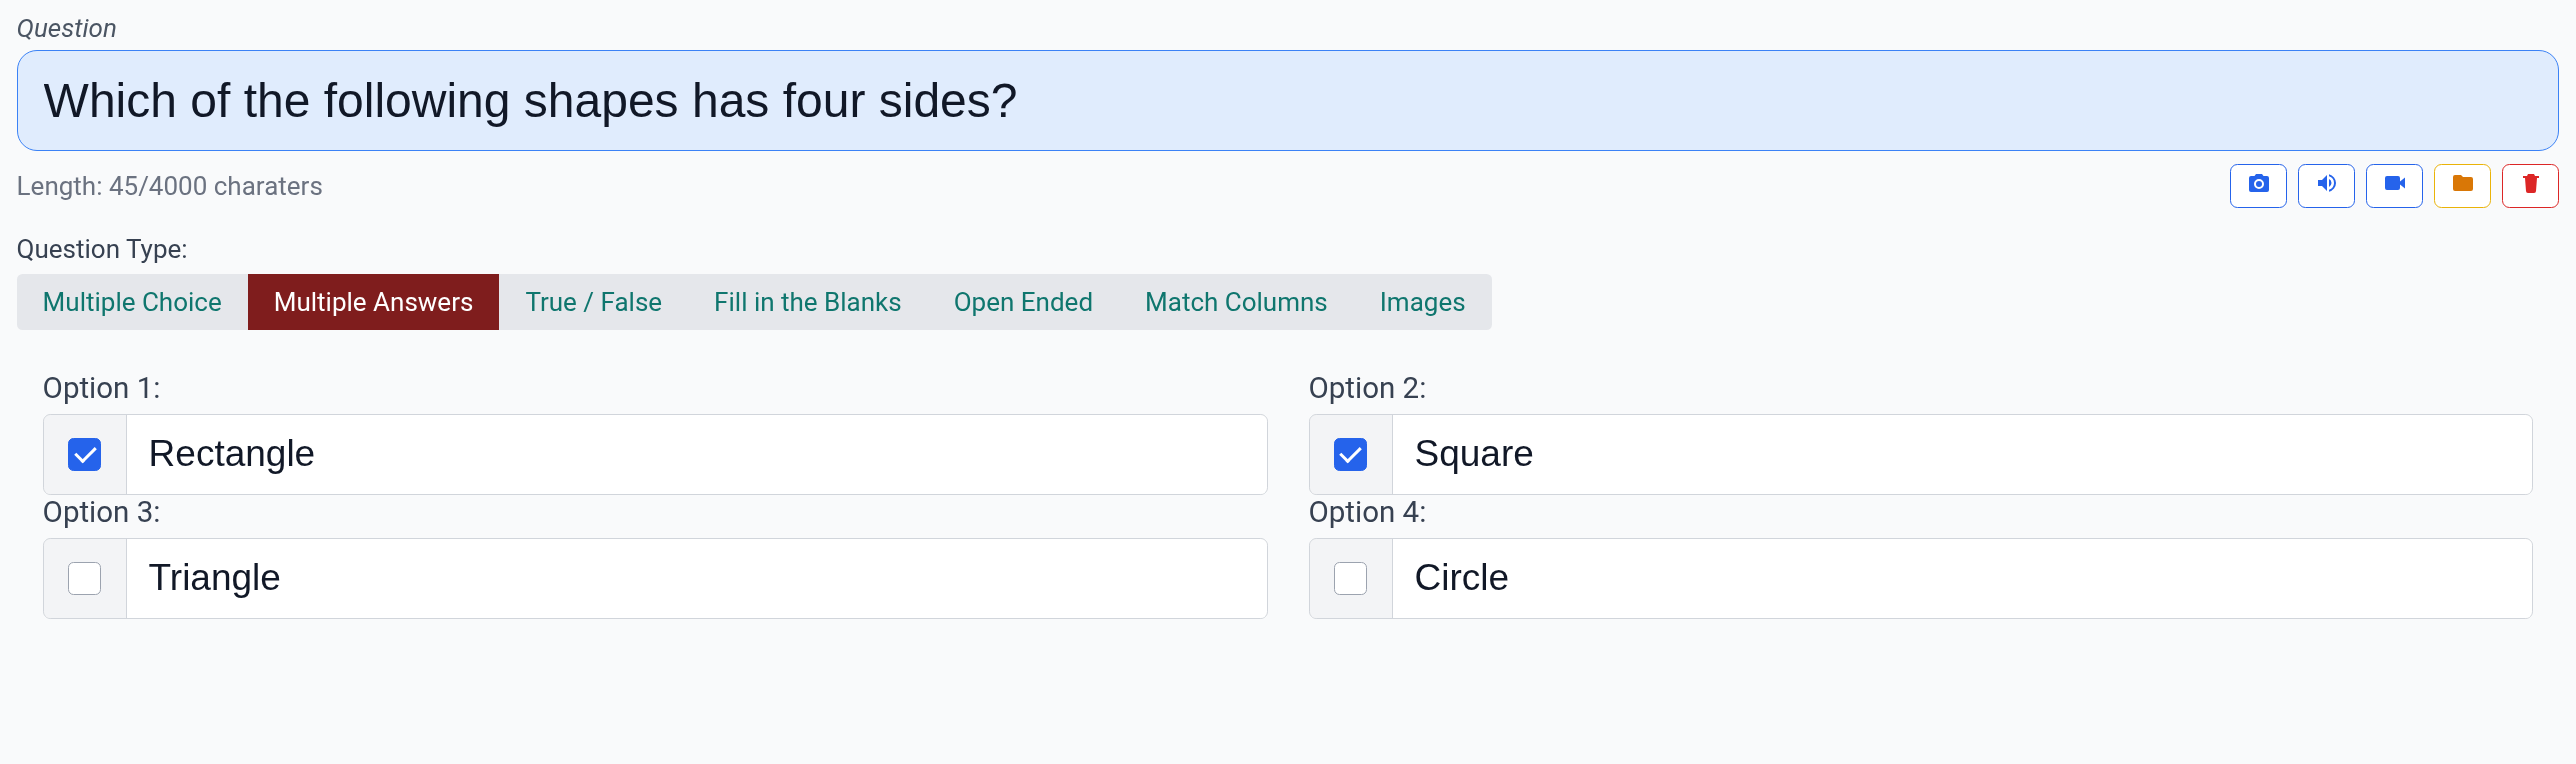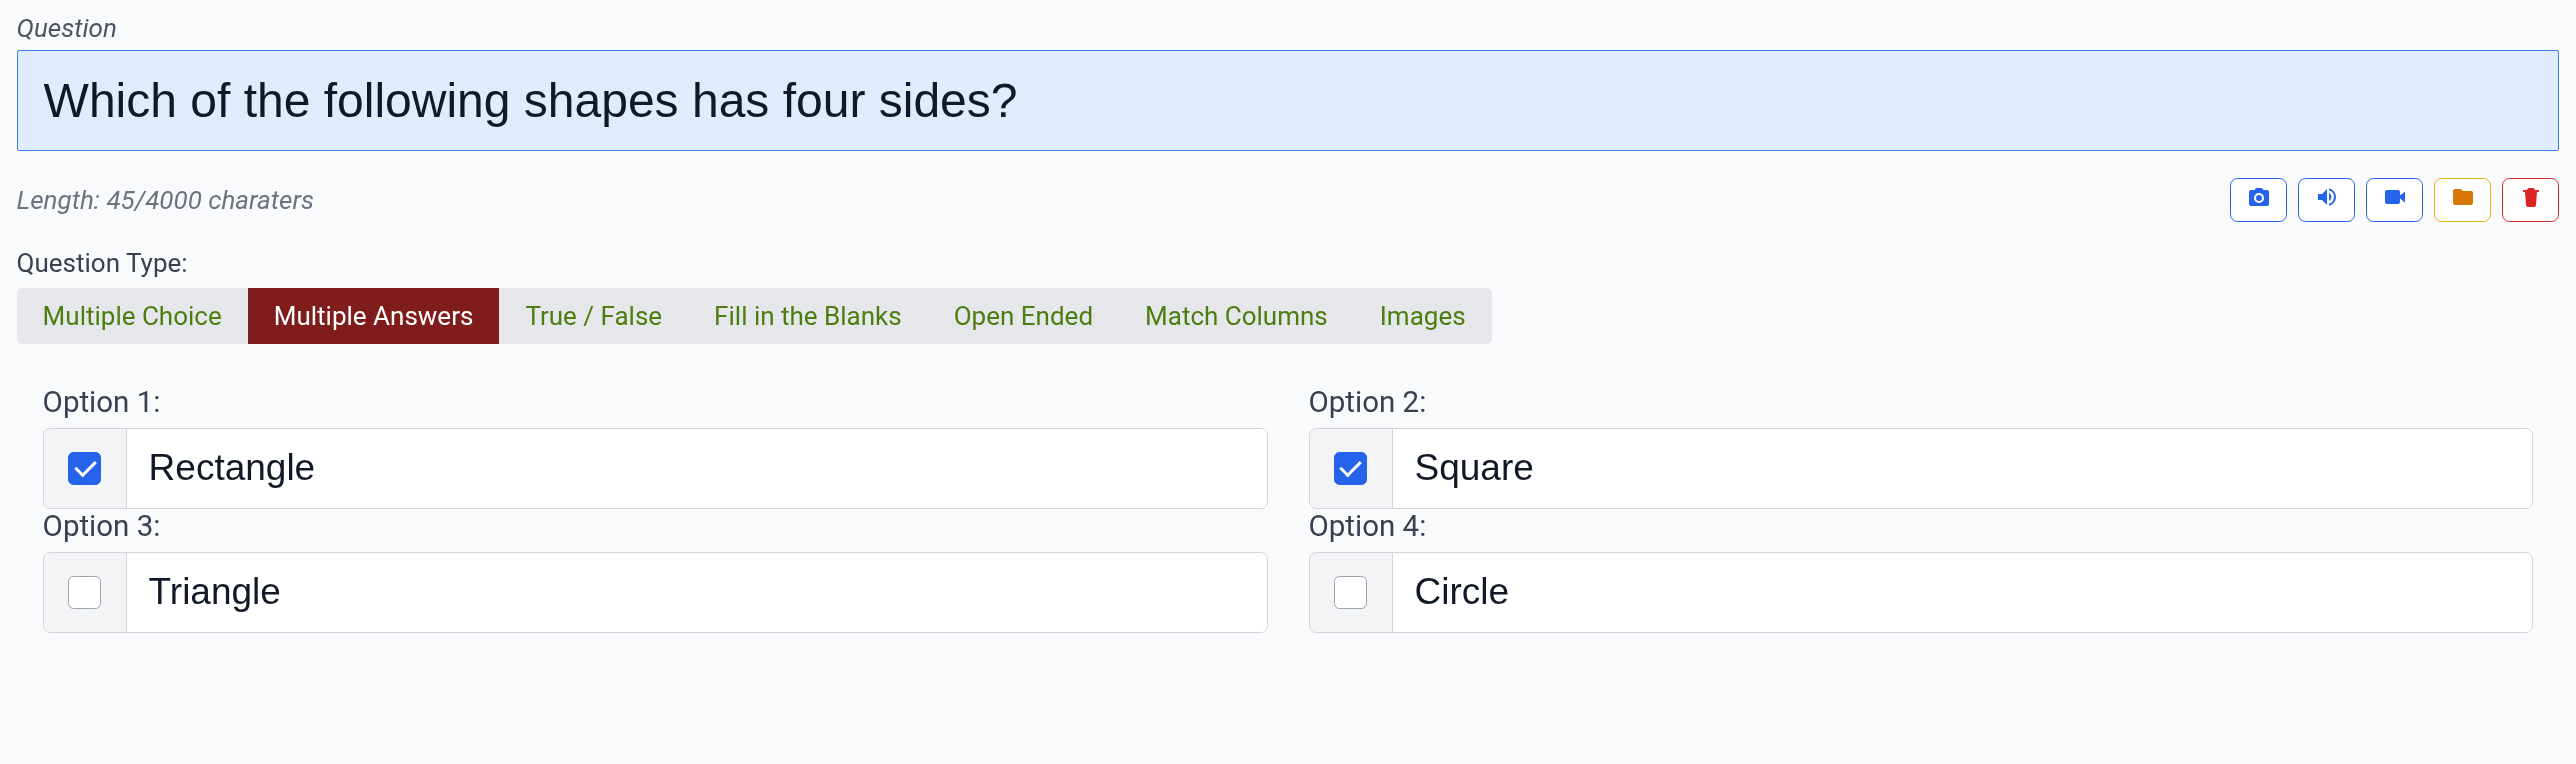--- a/index.html
+++ b/index.html
@@ -13,32 +13,31 @@
 .label {
   font-size: 26px;
   color: #4b5563;
   margin-bottom: 7.4px;
   font-style: italic;
 }
 .question-input {
   width: 100%;
   background: #e0ecfd;
   border: 1.8px solid #3b82f6;
-  border-radius: 2px;
+  border-radius: 20px;
   padding: 22px 26px;
   font-size: 48px;
   color: #111827;
   outline: none;
 }
 .length-row {
   display: flex;
   justify-content: space-between;
   align-items: center;
-  margin-top: 27px;
-  font-style: italic;
+  margin-top: 13px;
 }
 .length-text {
   font-size: 26px;
   color: #6b7280;
 }
 .action-buttons {
   display: flex;
   gap: 11px;
 }
 .icon-btn {
@@ -64,21 +63,21 @@
 }
 .tabs {
   display: inline-flex;
   background: #e5e7eb;
   border-radius: 5.5px;
   overflow: hidden;
 }
 .tab {
   padding: 13px 26px;
   font-size: 26px;
-  color: #4d7c0f;
+  color: #0f766e;
   cursor: pointer;
   white-space: nowrap;
 }
 .tab.active {
   background: #7f1d1d;
   color: #fff;
 }
 .options-grid {
   display: grid;
   grid-template-columns: 1fr 1fr;

